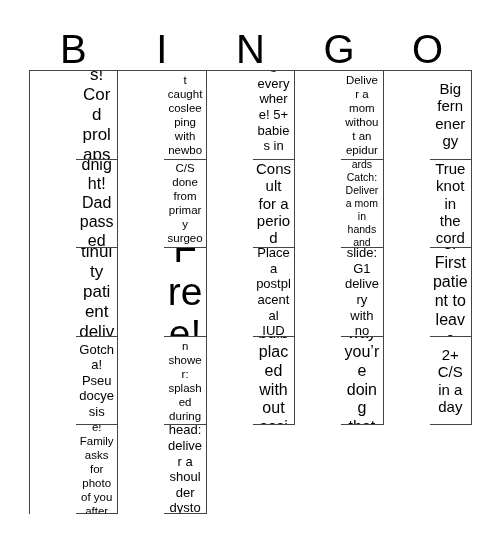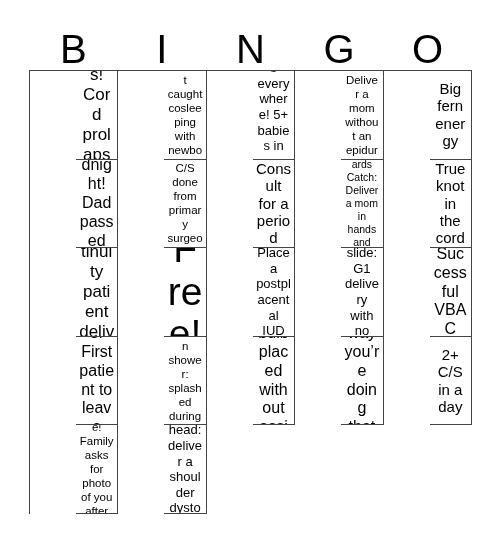--- a/index.html
+++ b/index.html
@@ -134,24 +134,24 @@
       <div class="cell sz-xxl">
         <span class="cell-text">Free!</span>
       </div>
       <div class="cell sz-sm">
         <span class="cell-text">Place a postplacental IUD</span>
       </div>
       <div class="cell sz-sm">
         <span class="cell-text">Water slide: G1 delivery with no tears</span>
       </div>
       <div class="cell sz-md">
-        <span class="cell-text">Successful VBAC</span>
+        <span class="cell-text">Adios! First patient to leave AMA</span>
       </div>
-      <div class="cell sz-md">
-        <span class="cell-text">Adios! First patient to leave AMA</span>
+      <div class="cell sz-sm">
+        <span class="cell-text">Gotcha! Pseudocyesis</span>
       </div>
       <div class="cell sz-xs">
         <span class="cell-text">Golden shower: splashed during AROM</span>
       </div>
       <div class="cell sz-md">
         <span class="cell-text">Foley bulb placed without assistance</span>
       </div>
       <div class="cell sz-md">
         <span class="cell-text">“I hate the way you’re doing that right now.”</span>
       </div>

